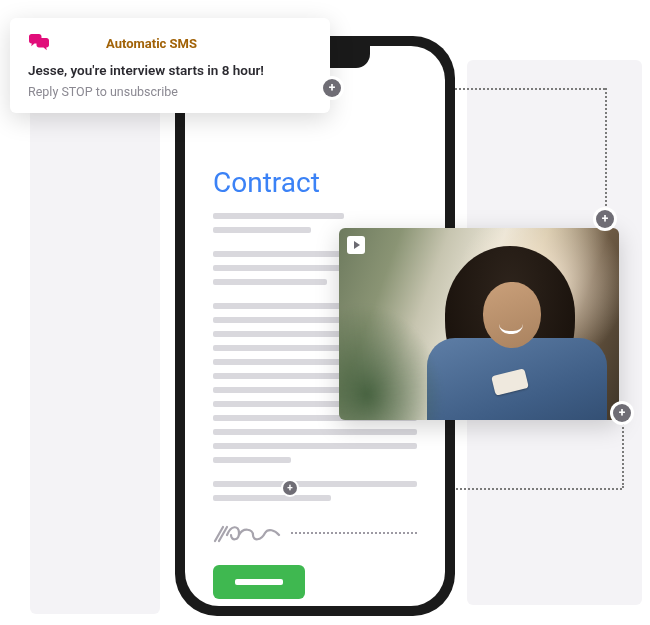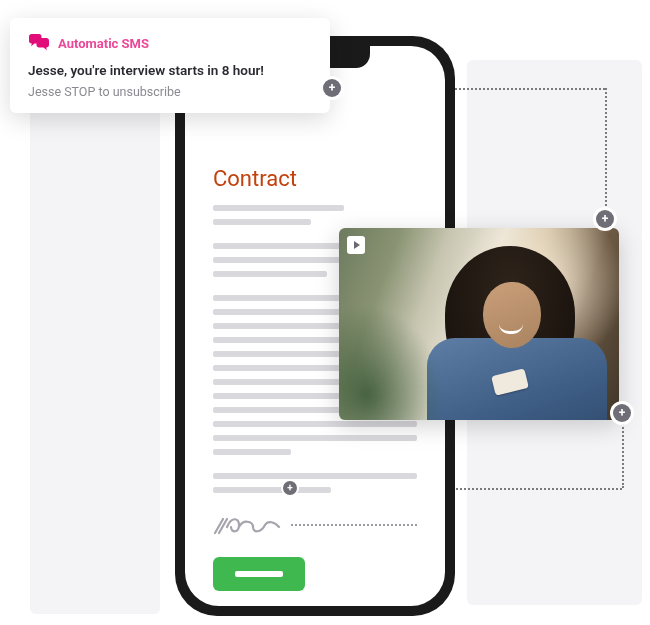--- a/index.html
+++ b/index.html
@@ -67,23 +67,23 @@
     width: 110px;
     height: 22px;
     background: #1a1a1a;
     border-bottom-left-radius: 14px;
     border-bottom-right-radius: 14px;
   }
   .contract {
     padding: 120px 28px 20px 28px;
   }
   .contract h2 {
-    font-size: 22px;
+    font-size: 28px;
     font-weight: 400;
-    color: #c2410c;
+    color: #3b82f6;
     margin-bottom: 14px;
   }
   .placeholder-line {
     height: 6px;
     background: #d9d8dd;
     border-radius: 2px;
     margin-bottom: 8px;
   }
   .signature-row {
     display: flex;
@@ -126,23 +126,24 @@
     padding: 16px 18px 14px 18px;
     z-index: 30;
   }
   .sms-header {
     display: flex;
     align-items: center;
     gap: 8px;
     margin-bottom: 10px;
   }
   .sms-header .title {
-    color: #ec4899;
+    color: #a16207;
     font-weight: 700;
     font-size: 13px;
+    margin-left: 48px;
   }
   .sms-body {
     font-size: 13.5px;
     color: #2b2a30;
     font-weight: 600;
     margin-bottom: 6px;
   }
   .sms-footer {
     font-size: 12.5px;
     color: #8b8992;
@@ -328,21 +329,21 @@
   <div class="sms-header">
     <span class="chat-icon">
       <svg width="22" height="18" viewBox="0 0 22 18">
         <path d="M1 2.5 C1 1.1 2.1 0 3.5 0 L11 0 C12.4 0 13.5 1.1 13.5 2.5 L13.5 7 C13.5 8.4 12.4 9.5 11 9.5 L6.5 9.5 L3.2 12.2 L3.8 9.5 L3.5 9.5 C2.1 9.5 1 8.4 1 7 Z" fill="#e10d7a"></path>
         <path d="M8.5 6.5 C8.5 5.1 9.6 4 11 4 L18.5 4 C19.9 4 21 5.1 21 6.5 L21 11 C21 12.4 19.9 13.5 18.5 13.5 L18.2 13.5 L18.8 16.2 L15.5 13.5 L11 13.5 C9.6 13.5 8.5 12.4 8.5 11 Z" fill="#e10d7a"></path>
       </svg>
     </span>
     <span class="title">Automatic SMS</span>
   </div>
   <div class="sms-body">Jesse, you're interview starts in 8 hour!</div>
-  <div class="sms-footer">Jesse STOP to unsubscribe</div>
+  <div class="sms-footer">Reply STOP to unsubscribe</div>
 </div>
 
 <div class="photo-card">
   <div class="photo-bg">
     <div class="person">
       <div class="hair"></div>
       <div class="denim"></div>
       <div class="face"></div>
       <div class="smile"></div>
       <div class="phone-in-hand"></div>

